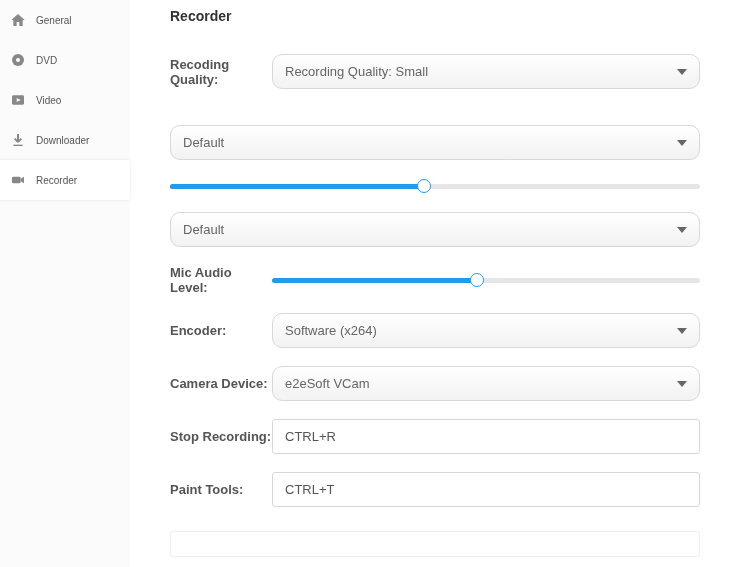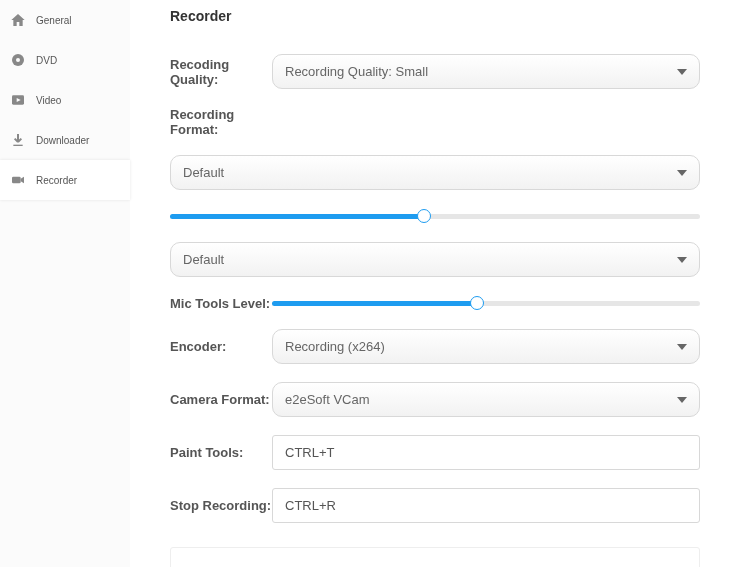--- a/index.html
+++ b/index.html
@@ -175,21 +175,20 @@
       <div class="row-label">Recoding Quality:</div>
       <div class="row-control">
         <div class="select-box">
           <span>Recording Quality: Small</span>
           <span class="select-arrow"></span>
         </div>
       </div>
     </div>
 
     <div class="row">
-      <div class="row-label">Recording Format:</div>
     </div>
 
     <div class="row">
       <div class="row-control">
         <div class="select-box">
           <span>Default</span>
           <span class="select-arrow"></span>
         </div>
       </div>
     </div>
@@ -208,62 +207,62 @@
     <div class="row">
       <div class="row-control">
         <div class="select-box">
           <span>Default</span>
           <span class="select-arrow"></span>
         </div>
       </div>
     </div>
 
     <div class="row">
-      <div class="row-label">Mic Tools Level:</div>
+      <div class="row-label">Mic Audio Level:</div>
       <div class="row-control">
         <div class="slider">
           <div class="slider-track">
             <div class="slider-fill" id="mic-fill" style="width: 48%;"></div>
             <div class="slider-thumb" id="mic-thumb" style="left: 48%;"></div>
           </div>
         </div>
       </div>
     </div>
 
     <div class="row">
       <div class="row-label">Encoder:</div>
       <div class="row-control">
         <div class="select-box">
-          <span>Recording (x264)</span>
-          <span class="select-arrow"></span>
-        </div>
-      </div>
-    </div>
-
-    <div class="row">
-      <div class="row-label">Camera Format:</div>
+          <span>Software (x264)</span>
+          <span class="select-arrow"></span>
+        </div>
+      </div>
+    </div>
+
+    <div class="row">
+      <div class="row-label">Camera Device:</div>
       <div class="row-control">
         <div class="select-box">
           <span>e2eSoft VCam</span>
           <span class="select-arrow"></span>
         </div>
       </div>
     </div>
 
     <div class="row">
+      <div class="row-label">Stop Recording:</div>
+      <div class="row-control">
+        <input class="text-input" value="CTRL+R" style="">
+      </div>
+    </div>
+
+    <div class="row">
       <div class="row-label">Paint Tools:</div>
       <div class="row-control">
         <input class="text-input" value="CTRL+T" style="">
-      </div>
-    </div>
-
-    <div class="row">
-      <div class="row-label">Stop Recording:</div>
-      <div class="row-control">
-        <input class="text-input" value="CTRL+R" style="">
       </div>
     </div>
 
     <div class="checkbox-group">
       
       
       
       
     </div>
   </div>

